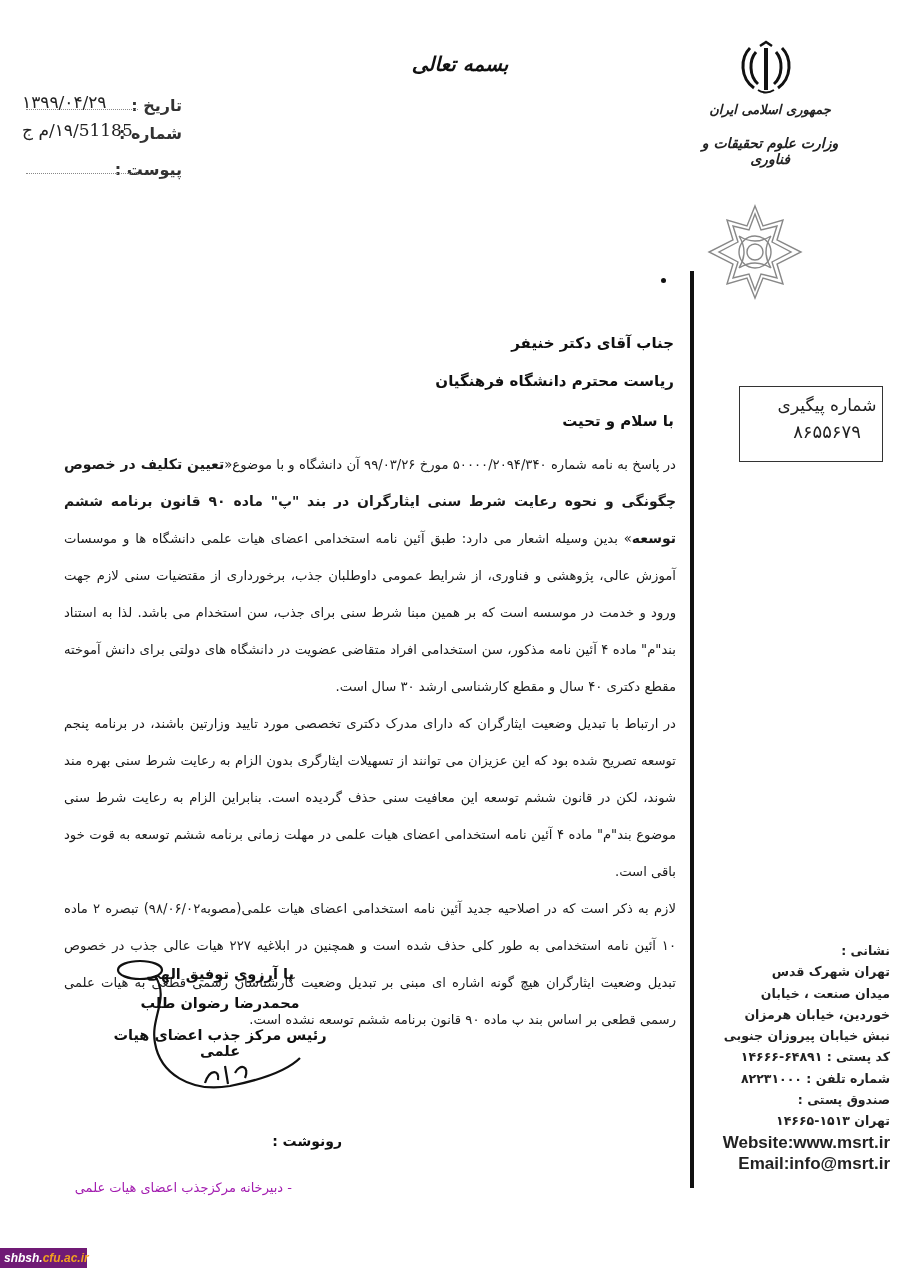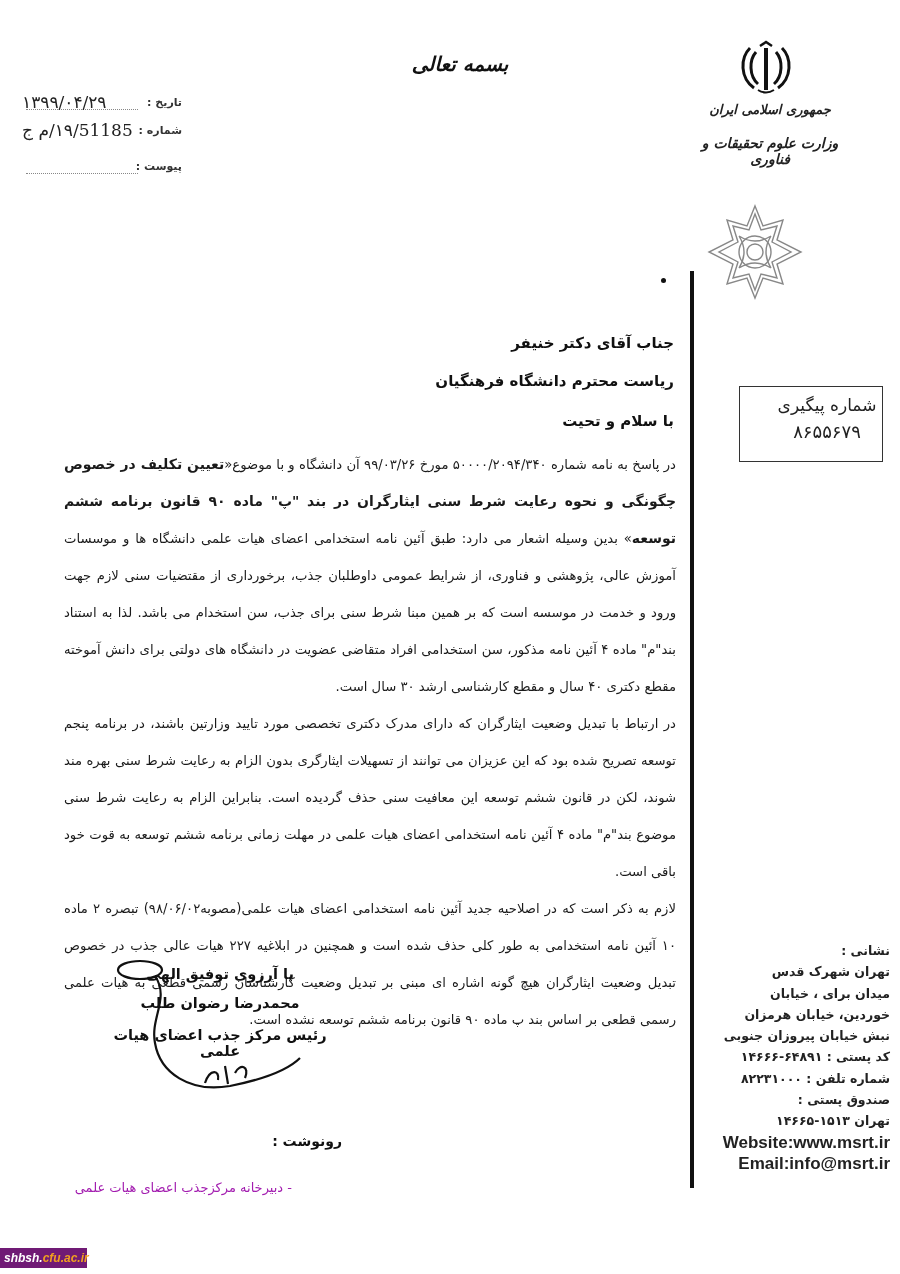--- a/index.html
+++ b/index.html
@@ -3,21 +3,21 @@
 <meta charset="utf-8">
 <style>
   html, body { margin:0; padding:0; }
   body {
     width:900px; height:1274px; background:#ffffff; position:relative; overflow:hidden;
     font-family:"DejaVu Sans", sans-serif; color:#1a1a1a;
   }
 
   
   .meta-row { position:absolute; left:22px; width:160px; height:22px; direction:rtl; }
-  .meta-label { position:absolute; right:0; top:4px; font-size:11px; font-weight:bold; color:#333; }
+  .meta-label { position:absolute; right:0; top:4px; font-size:16px; font-weight:bold; color:#333; }
   .meta-value { position:absolute; left:0; top:0; font-family:"DejaVu Serif", serif; font-size:17px; color:#222; letter-spacing:1px; }
   .meta-dots { position:absolute; left:4px; right:44px; bottom:4px; border-bottom:1px dotted #888; }
 
   .bismillah { position:absolute; left:405px; top:52px; width:110px; text-align:center; font-family:"DejaVu Serif", serif; font-size:20px; font-style:italic; font-weight:bold; color:#111; }
 
   
   .emblem { position:absolute; left:736px; top:40px; width:60px; height:55px; }
   .ministry { position:absolute; left:700px; width:140px; text-align:center; font-family:"DejaVu Serif", serif; font-size:13px; font-weight:bold; font-style:italic; color:#222; direction:rtl; }
 
   .ornament { position:absolute; left:705px; top:202px; width:100px; height:100px; }
@@ -118,21 +118,21 @@
     <path d="M95 125 C100 110 110 112 108 122 M115 108 L118 126 M125 115 C130 105 140 108 135 120"></path>
   </g>
 </svg>
 <div class="sign" style="top:966px;">با آرزوی توفیق الهی</div>
 <div class="sign" style="top:995px;">محمدرضا رضوان طلب</div>
 <div class="sign" style="top:1027px;">رئیس مرکز جذب اعضای هیات علمی</div>
 
 <div class="address">
   <div>نشانی :</div>
   <div>تهران شهرک قدس</div>
-  <div>میدان برای ، خیابان</div>
+  <div>میدان صنعت ، خیابان</div>
   <div>خوردین، خیابان هرمزان</div>
   <div>نبش خیابان پیروزان جنوبی</div>
   <div>کد پستی : ۶۴۸۹۱-۱۴۶۶۶</div>
   <div>شماره تلفن : ۸۲۲۳۱۰۰۰</div>
   <div>صندوق پستی :</div>
   <div>تهران ۱۵۱۳-۱۴۶۶۵</div>
   <div class="en">Website:www.msrt.ir</div>
   <div class="en">Email:info@msrt.ir</div>
 </div>
 

